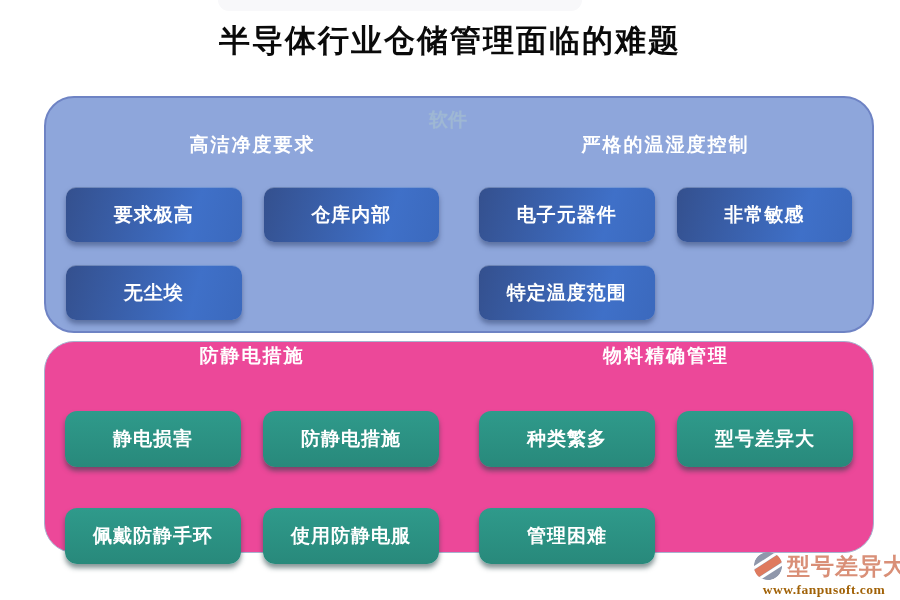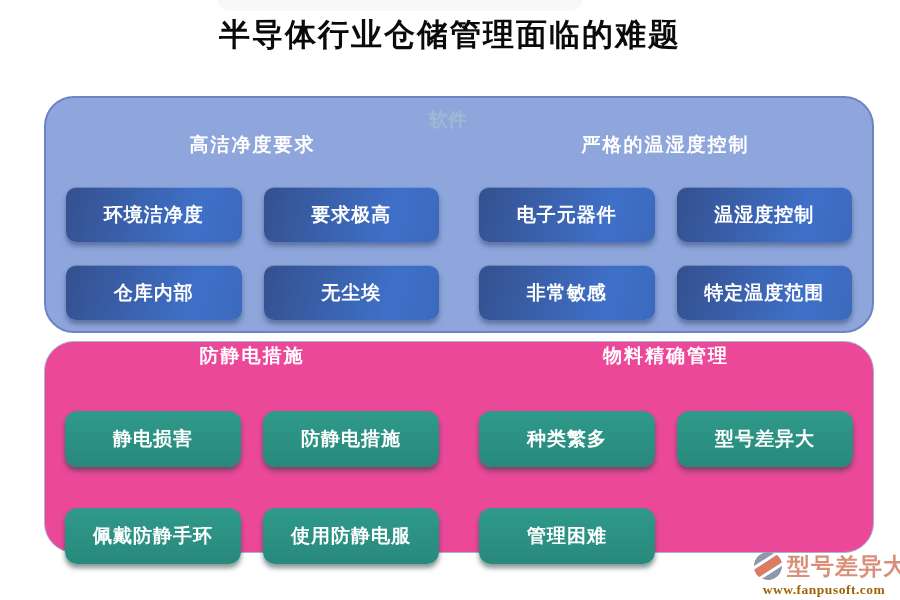--- a/index.html
+++ b/index.html
@@ -5,21 +5,21 @@
   html,body{margin:0;padding:0;background:#fff;}
   .stage{
     position:relative;width:900px;height:600px;overflow:hidden;background:#fff;
     font-family:"Liberation Sans","DejaVu Sans",sans-serif;
   }
   .top-blob{
     position:absolute;left:218px;top:0;width:364px;height:11px;
     background:#f8f8fa;border-radius:0 0 18px 18px;
   }
   .title{
-    position:absolute;left:0;top:14px;width:900px;margin:0;
+    position:absolute;left:0;top:20px;width:900px;margin:0;
     text-align:center;font-size:31px;font-weight:bold;color:#0a0a0a;letter-spacing:2px;
   }
   .panel{
     position:absolute;left:44px;width:830px;display:flex;border-radius:30px;box-sizing:border-box;align-items:center;
   }
   .panel-blue{top:96px;height:237px;background:#8ea6db;border:2px solid #6e83c4;}
   .panel-gray{top:341px;height:212px;background:#ec4899;border:1px solid #a6b3cf;}
   .section{flex:1;padding:0 20px;box-sizing:border-box;}
   .section-header{
     text-align:center;color:#ffffff;font-weight:bold;font-size:19px;letter-spacing:2px;
@@ -71,31 +71,29 @@
 <div class="stage">
 
   <div class="top-blob"></div>
 
   <h1 class="title">半导体行业仓储管理面临的难题</h1>
 
   <section class="panel panel-blue">
     <div class="section">
       <div class="section-header">高洁净度要求</div>
       <div class="btn-grid">
-        <div class="tag tag-blue">环境洁净度</div>
         <div class="tag tag-blue">要求极高</div>
         <div class="tag tag-blue">仓库内部</div>
         <div class="tag tag-blue">无尘埃</div>
       </div>
     </div>
     <div class="section">
       <div class="section-header">严格的温湿度控制</div>
       <div class="btn-grid">
         <div class="tag tag-blue">电子元器件</div>
-        <div class="tag tag-blue">温湿度控制</div>
         <div class="tag tag-blue">非常敏感</div>
         <div class="tag tag-blue">特定温度范围</div>
       </div>
     </div>
   </section>
 
   <section class="panel panel-gray">
     <div class="section">
       <div class="section-header">防静电措施</div>
       <div class="btn-grid">

